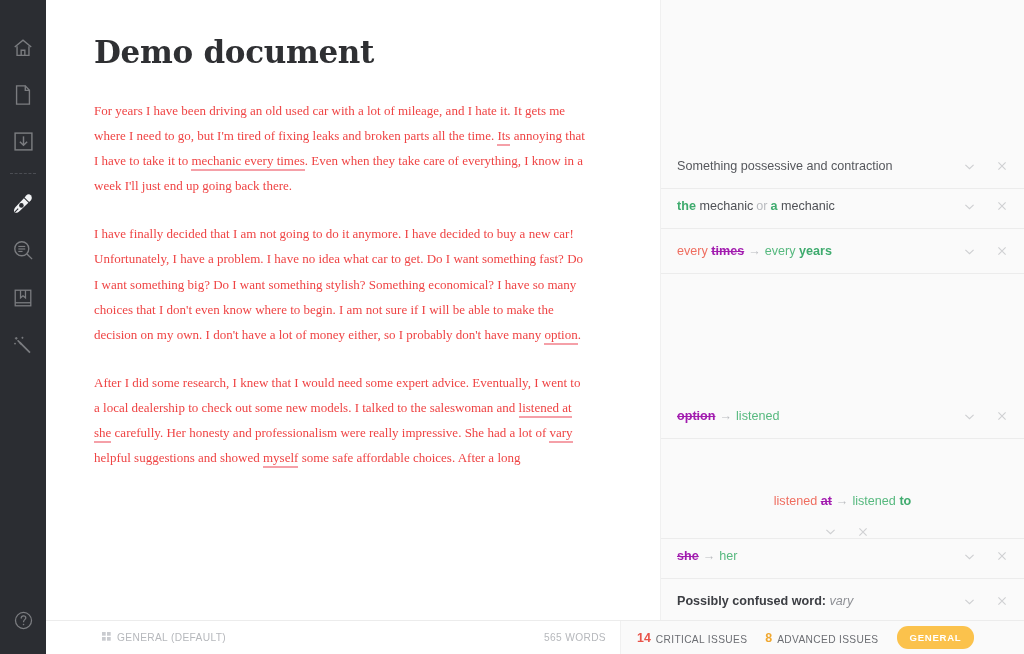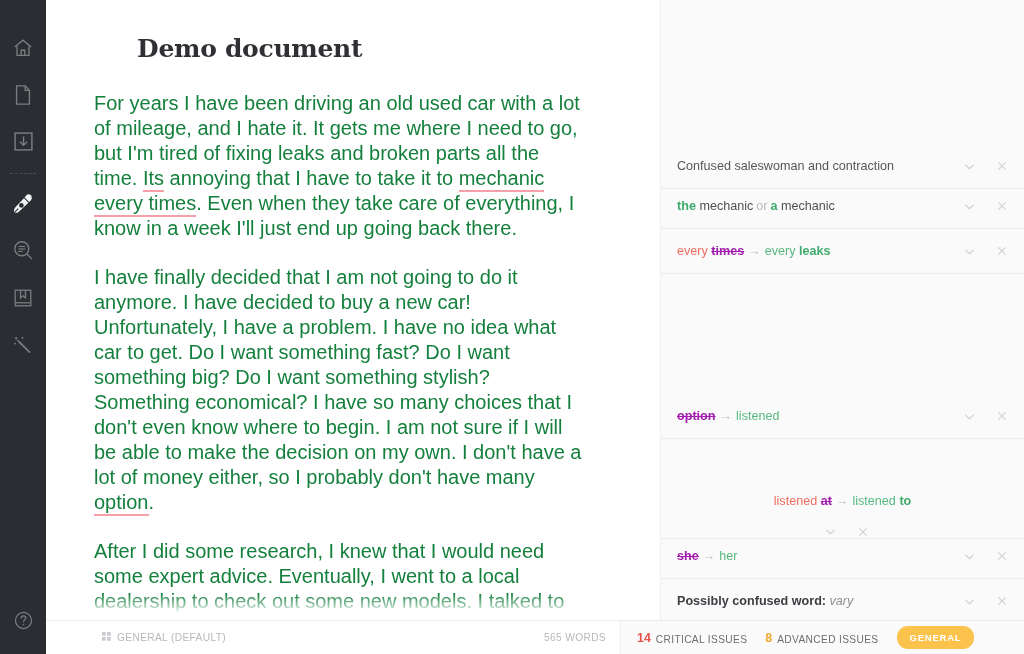--- a/index.html
+++ b/index.html
@@ -47,32 +47,31 @@
     position: relative;
     background: #ffffff;
     overflow: hidden;
   }
   .doc-inner {
     padding: 34px 0 0 48px;
     width: 620px;
   }
   .doc-title {
     font-family: "DejaVu Serif", "Liberation Serif", serif;
-    font-size: 25px;
+    font-size: 31px;
     font-weight: bold;
     color: #2f3033;
     letter-spacing: -0.3px;
     margin-bottom: 28px;
-    margin-left: 43px;
   }
   .doc-body p {
-    font-family: Liberation Sans, sans-serif;
-    font-size: 20px;
+    font-family: Liberation Serif, serif;
+    font-size: 13px;
     line-height: 25.1px;
-    color: #15803d;
+    color: #ef4444;
     margin-bottom: 23px;
     max-width: 492px;
   }
   .err {
     border-bottom: 2px solid #f5a0a8;
     padding-bottom: 1px;
   }
 
   
   .doc-fade {
@@ -305,21 +304,21 @@
           <p><span>For years I have been driving an old used car with a lot of mileage, and I hate it. It gets me where I need to go, but I'm tired of fixing leaks and broken parts all the time. </span><span class="err">Its</span><span> annoying that I have to take it to </span><span class="err">mechanic every times</span><span>. Even when they take care of everything, I know in a week I'll just end up going back there.</span></p>
           <p><span>I have finally decided that I am not going to do it anymore. I have decided to buy a new car! Unfortunately, I have a problem. I have no idea what car to get. Do I want something fast? Do I want something big? Do I want something stylish? Something economical? I have so many choices that I don't even know where to begin. I am not sure if I will be able to make the decision on my own. I don't have a lot of money either, so I probably don't have many </span><span class="err">option</span><span>.</span></p>
           <p><span>After I did some research, I knew that I would need some expert advice. Eventually, I went to a local dealership to check out some new models. I talked to the saleswoman and </span><span class="err">listened at</span><span> </span><span class="err">she</span><span> carefully. Her honesty and professionalism were really impressive. She had a lot of </span><span class="err">vary</span><span> helpful suggestions and showed </span><span class="err">myself</span><span> some safe affordable choices. After a long </span></p>
         </div>
     </div>
     <div class="doc-fade"></div>
   </main>
 
   <aside class="side" id="side-panel">
       <div class="card" style="top: 144px;">
-        <div class="card-text"><span class="t-head">Confused saleswoman and contraction</span></div>
+        <div class="card-text"><span class="t-head">Something possessive and contraction</span></div>
         <div class="card-acts">
           <div class="ico-btn">
             <svg width="13" height="13" viewBox="0 0 14 14" fill="none" stroke="#9b9da2" stroke-width="1.3">
               <path d="M2.6 5.2 L7 9.4 L11.4 5.2"></path>
             </svg>
           </div>
           <div class="ico-btn">
             <svg width="12" height="12" viewBox="0 0 14 14" fill="none" stroke="#9b9da2" stroke-width="1.3">
               <path d="M2.8 2.8 L11.2 11.2 M11.2 2.8 L2.8 11.2"></path>
             </svg>
@@ -335,21 +334,21 @@
             </svg>
           </div>
           <div class="ico-btn">
             <svg width="12" height="12" viewBox="0 0 14 14" fill="none" stroke="#9b9da2" stroke-width="1.3">
               <path d="M2.8 2.8 L11.2 11.2 M11.2 2.8 L2.8 11.2"></path>
             </svg>
           </div>
         </div>
       </div>
       <div class="card" style="top: 229px;">
-        <div class="card-text"><span class="t-del-plain">every </span><span class="t-del">times</span><span class="t-arrow">→</span><span class="t-add-plain">every </span><span class="t-add">leaks</span></div>
+        <div class="card-text"><span class="t-del-plain">every </span><span class="t-del">times</span><span class="t-arrow">→</span><span class="t-add-plain">every </span><span class="t-add">years</span></div>
         <div class="card-acts">
           <div class="ico-btn">
             <svg width="13" height="13" viewBox="0 0 14 14" fill="none" stroke="#9b9da2" stroke-width="1.3">
               <path d="M2.6 5.2 L7 9.4 L11.4 5.2"></path>
             </svg>
           </div>
           <div class="ico-btn">
             <svg width="12" height="12" viewBox="0 0 14 14" fill="none" stroke="#9b9da2" stroke-width="1.3">
               <path d="M2.8 2.8 L11.2 11.2 M11.2 2.8 L2.8 11.2"></path>
             </svg>

